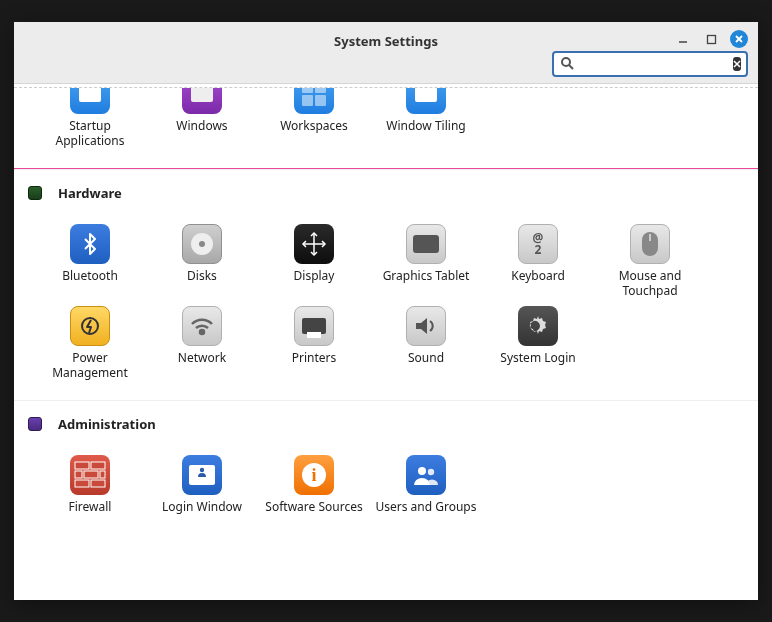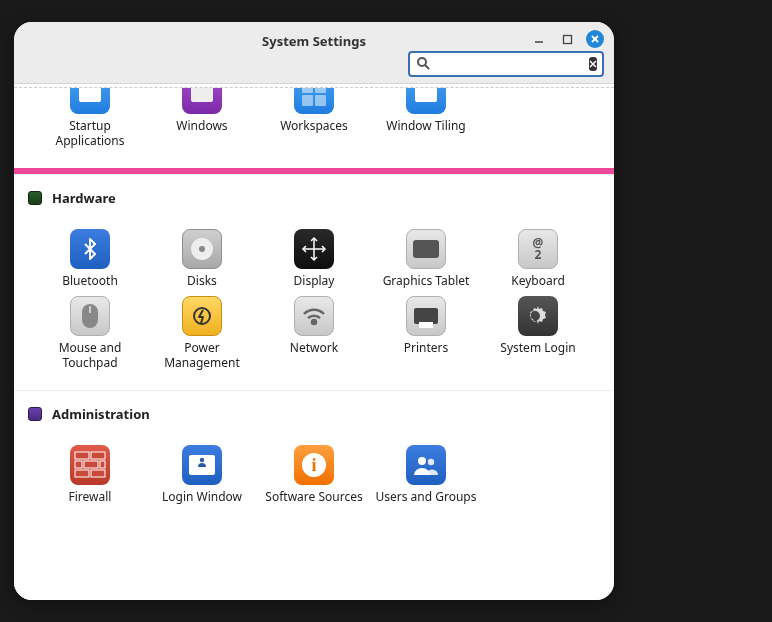--- a/index.html
+++ b/index.html
@@ -8,24 +8,24 @@
     background: #1a1a1a;
     width: 772px;
     height: 622px;
     overflow: hidden;
     position: relative;
   }
   .window {
     position: absolute;
     top: 22px;
     left: 14px;
-    width: 600px;
+    width: 744px;
     height: 578px;
     background: #fafafa;
-    border-radius: 18px;
+    border-radius: 0;
     box-shadow: 0 4px 20px rgba(0,0,0,0.4);
     display: flex;
     flex-direction: column;
     overflow: hidden;
   }
   .titlebar {
     height: 62px;
     background: #ececec;
     border-bottom: 1px solid #d5d5d5;
     position: relative;
@@ -96,21 +96,21 @@
     display: flex; align-items:center; justify-content:center;
     cursor: pointer;
   }
   .content {
     flex: 1;
     overflow-y: auto;
     background: #fff;
     padding-top: 0;
   }
   .partial-section {
-    border-bottom: 6px solid #ec4899;
+    border-bottom: 1px solid #ec4899;
     padding-bottom: 20px;
   }
   .partial-top {
     height: 4px;
     border-bottom: 1px dashed #ccc;
     margin-bottom: 0;
   }
   .icon-grid {
     display: flex;
     flex-wrap: wrap;
@@ -125,21 +125,21 @@
   .item .label {
     font-size: 12px;
     color: #222;
     margin-top: 4px;
     line-height: 1.25;
     padding: 0 2px;
   }
   .section-header {
     display: flex;
     align-items: center;
-    gap: 10px;
+    gap: 16px;
     padding: 14px 14px 4px 14px;
     font-weight: 700;
     font-size: 13px;
     color: #222;
     border-top: 1px solid #eee;
   }
   .sh-icon {
     width: 14px; height: 14px;
     border-radius: 3px;
   }
@@ -335,20 +335,29 @@
       </div>
       <div class="item">
         <div class="icn bg-grey">
           <div style="width:24px;height:16px;background:#444;border-radius:2px;position:relative">
               <div style="position:absolute;bottom:-4px;left:5px;width:14px;height:6px;background:#fff"></div>
             </div>
         </div>
         <div class="label">Printers</div>
       </div>
       <div class="item">
+        <div class="icn bg-grey">
+          <svg width="24" height="20" viewBox="0 0 24 20" fill="#555">
+              <polygon points="2,7 7,7 13,2 13,18 7,13 2,13"></polygon>
+              <path d="M16 5 A6 6 0 0 1 16 15" fill="none" stroke="#555" stroke-width="2"></path>
+            </svg>
+        </div>
+        <div class="label">Sound</div>
+      </div>
+      <div class="item">
         <div class="icn" style="background:linear-gradient(#555,#333)">
           <svg width="24" height="24" viewBox="0 0 24 24" fill="#ddd">
               <path d="M12 8 a5 5 0 1 0 0 8 a5 5 0 0 0 0-8 M12 2l1 3 3-1 1 3 3 1-1 3 1 3-3 1-1 3-3-1-1 3-1-3-3 1-1-3-3-1 1-3-1-3 3-1 1-3 3 1z" fill-rule="evenodd"></path>
             </svg>
         </div>
         <div class="label">System Login</div>
       </div>
     </div>
 
     <div class="section-header">

